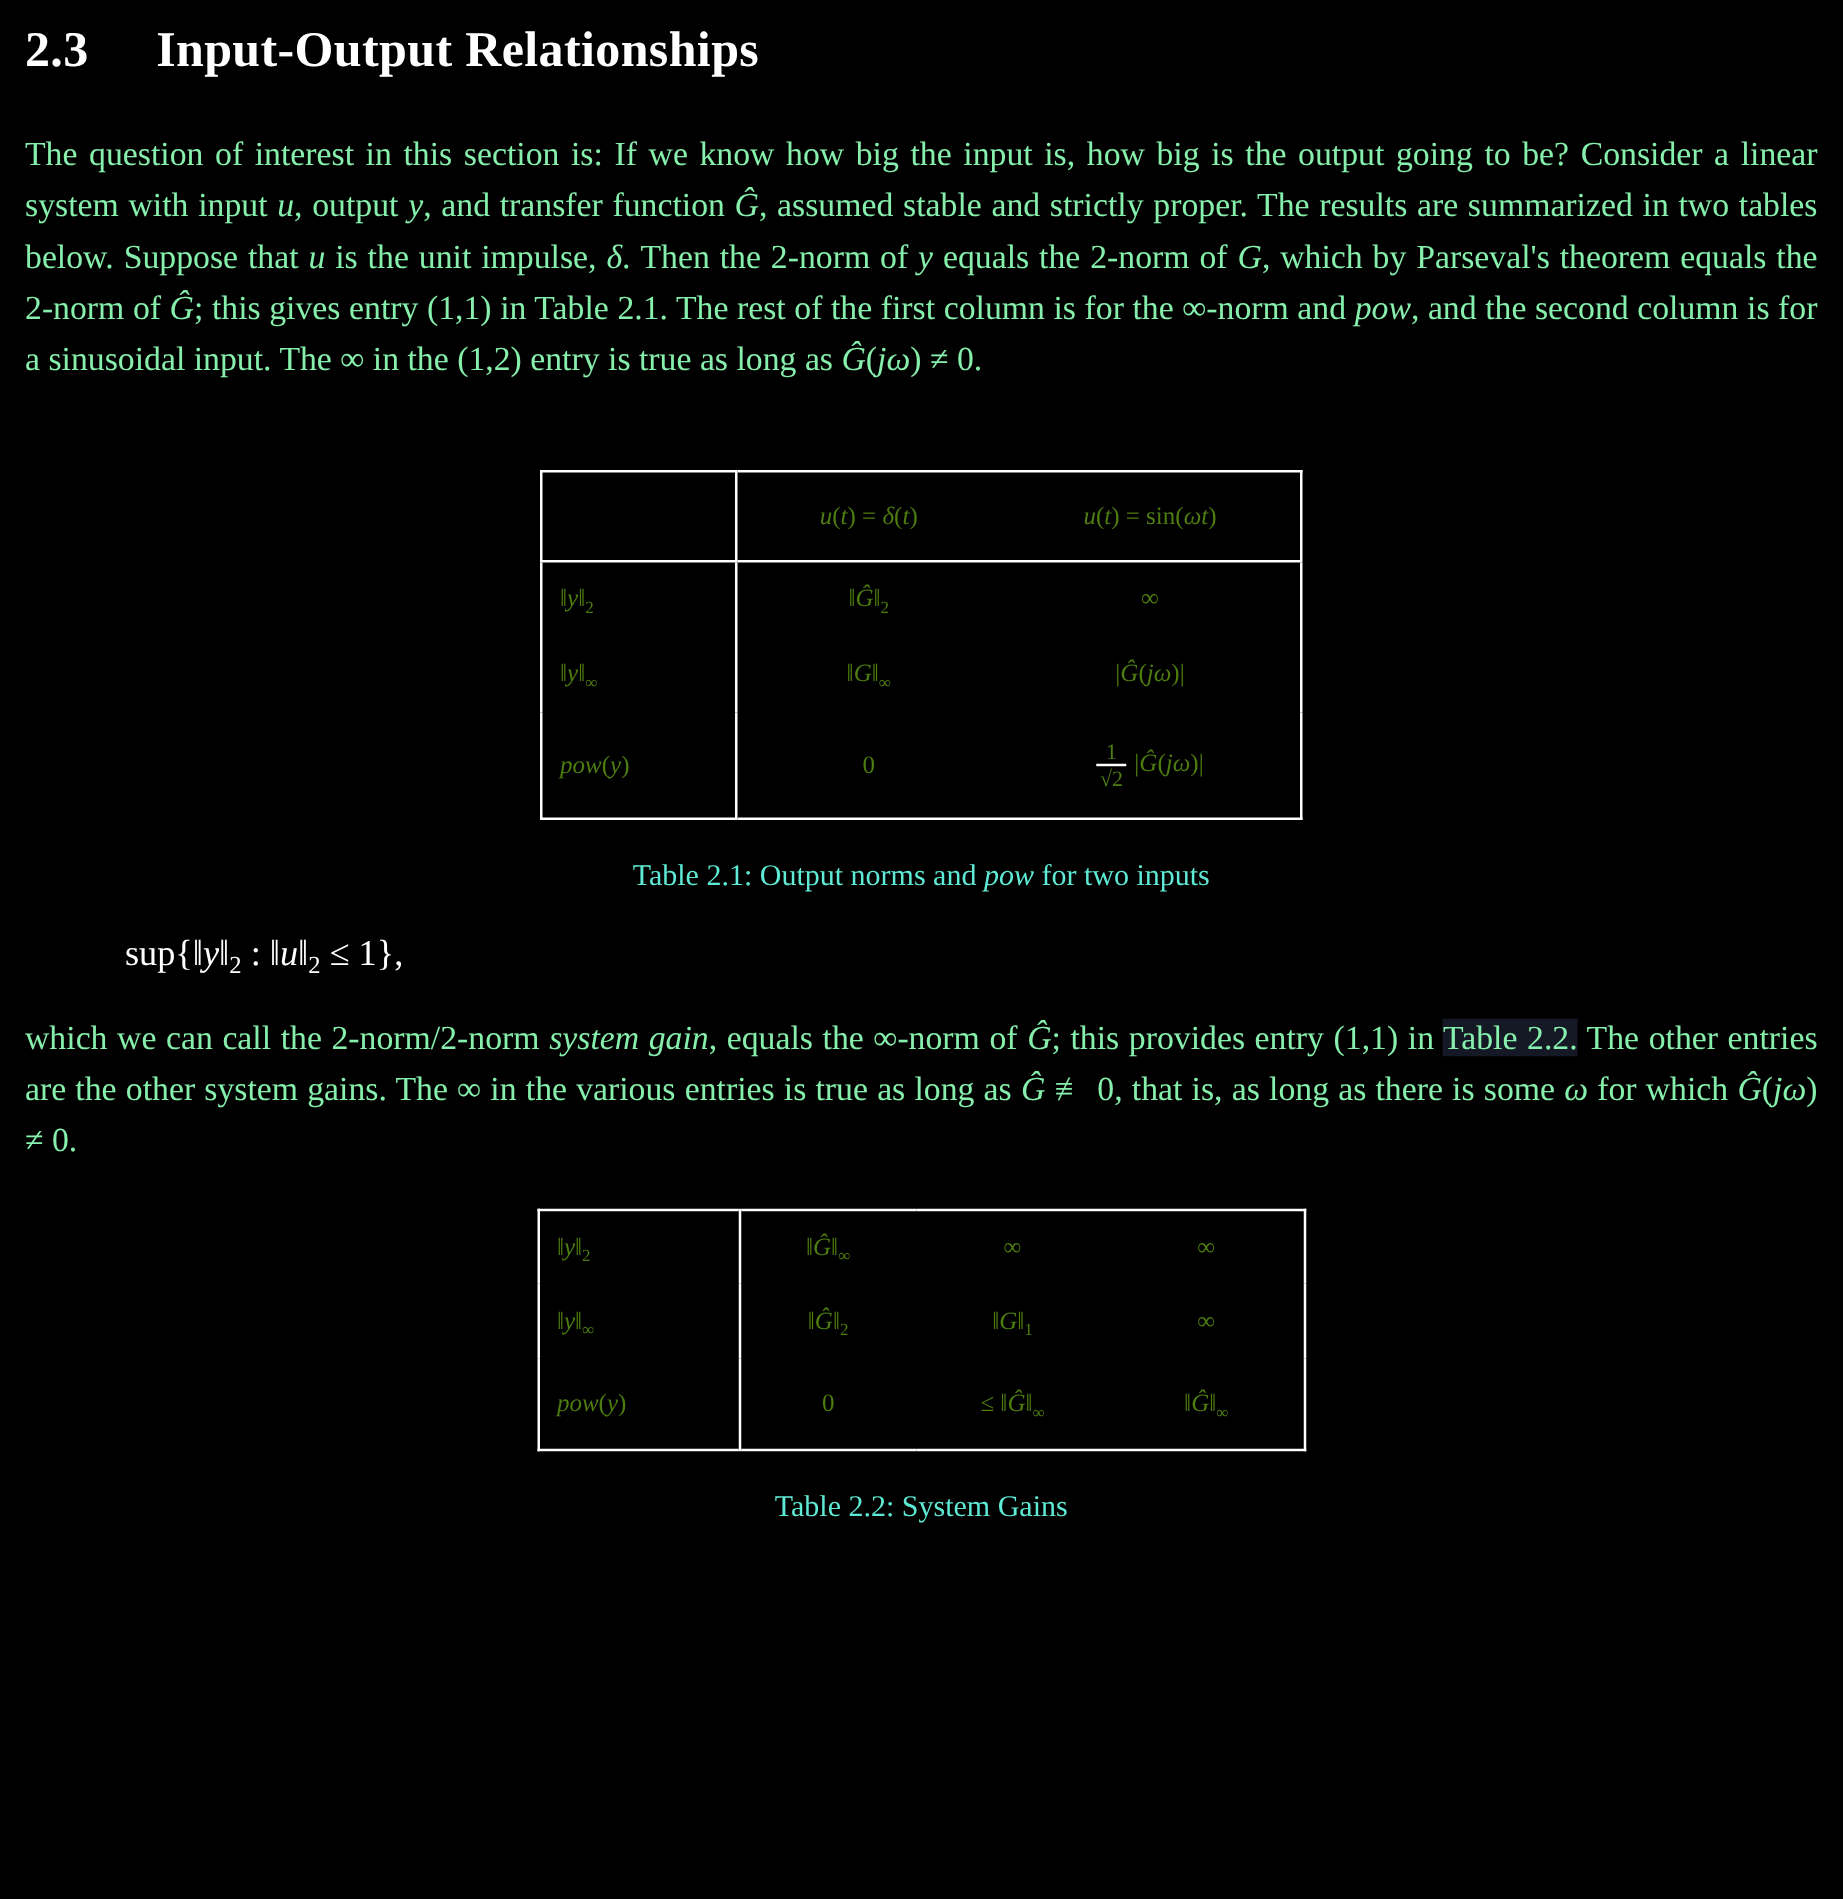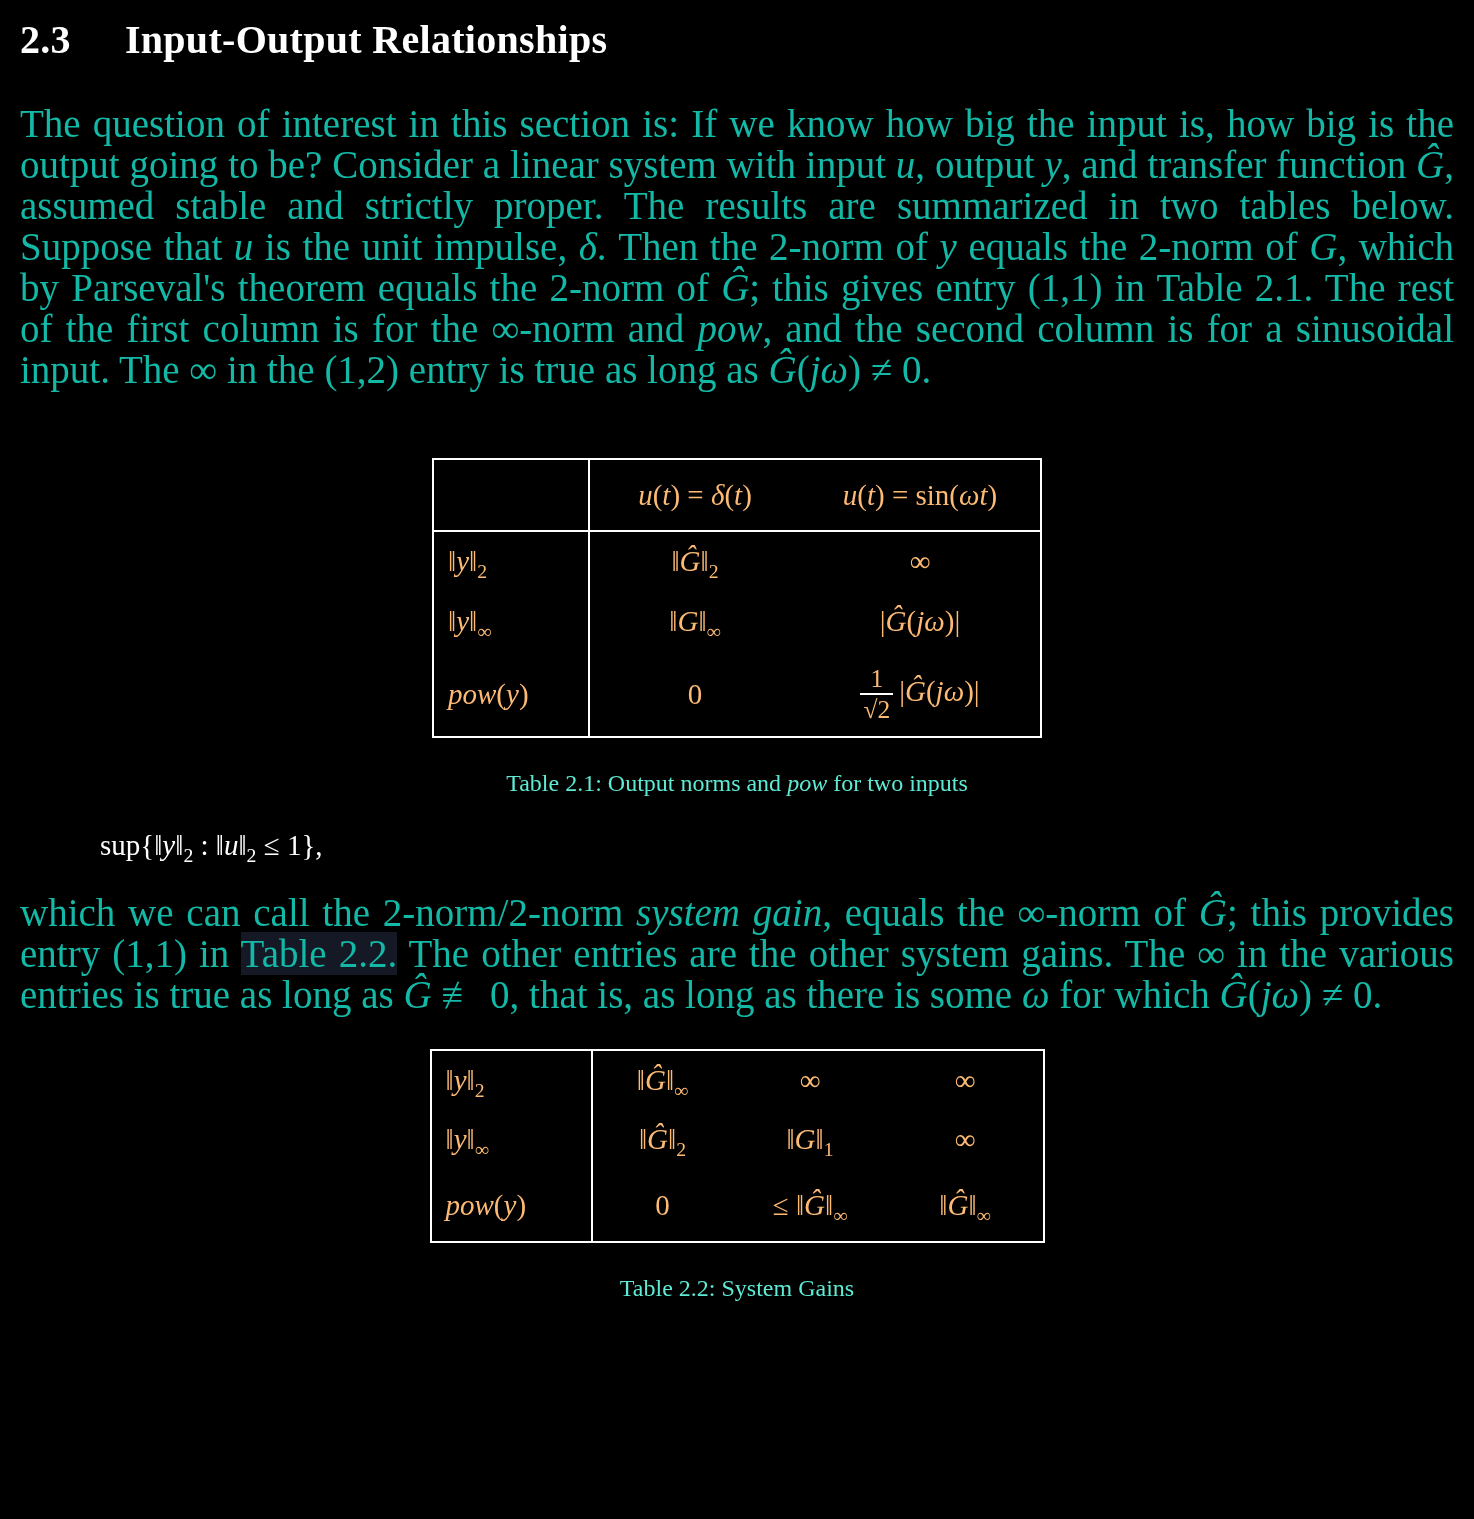--- a/index.html
+++ b/index.html
@@ -10,34 +10,34 @@
     font-family:"Liberation Serif","DejaVu Serif",serif;
     padding:14px 20px; box-sizing:border-box;
     overflow:hidden;
   }
   h1.section-heading {
     font-size:40px; font-weight:700; margin:2px 0 0 0; color:#ffffff;
     letter-spacing:0.3px;
   }
   h1.section-heading .sec-num { display:inline-block; margin-right:54px; }
   p.body {
-    font-size:39px; line-height:41px; text-align:justify;
-    margin:0; color:#14b8a6;
+    font-size:27px; line-height:41px; text-align:justify;
+    margin:0; color:#86efac;
   }
   #para1 { margin-top:40px; }
   #para2 { margin-top:48px; text-indent:55px; }
   #para3 { margin-top:0; }
   i { font-style:italic; }
   sub { font-size:0.68em; line-height:0; }
   .equation {
     font-size:29px; margin:32px 0 30px 80px; text-align:left; color:#ffffff;
   }
   table.mtable {
     border-collapse:collapse; border:2px solid #ffffff;
-    font-size:29px; color:#fdba74;
+    font-size:20px; color:#4d7c0f;
     margin-left:auto; margin-right:auto;padding-left:48px;
   }
   table.mtable td { padding:0 6px; vertical-align:middle; }
   table.mtable td.lbl {
     border-right:2px solid #ffffff; text-align:left; padding-left:14px;
   }
   table.mtable tr.hdr { border-bottom:2px solid #ffffff; }
   table.mtable td.c { text-align:center; }
   #table1 { margin-top:68px; }
   #table1 td.lbl { width:134px; }

